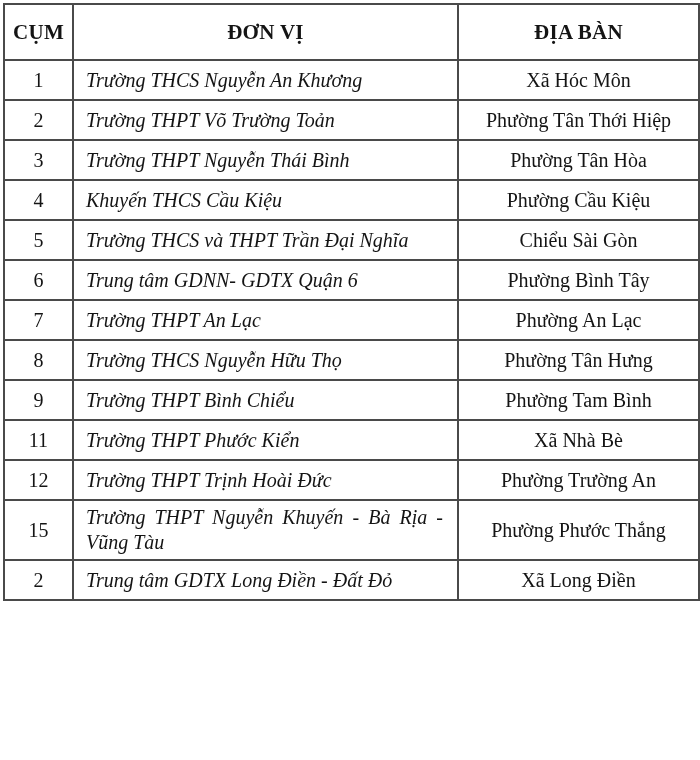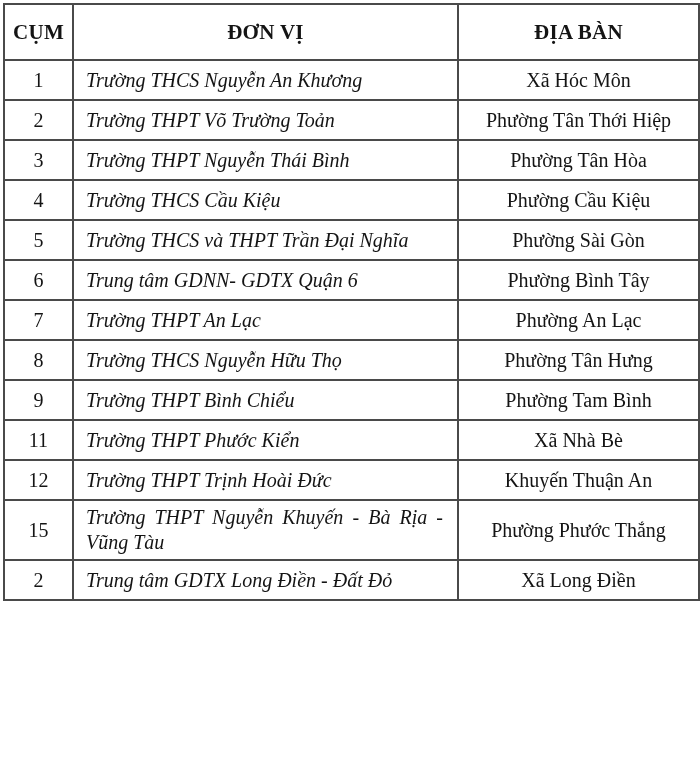--- a/index.html
+++ b/index.html
@@ -86,28 +86,28 @@
   </tr>
 
   <tr>
     <td class="col-cum">3</td>
     <td class="col-donvi">Trường THPT Nguyễn Thái Bình</td>
     <td class="col-diaban">Phường Tân Hòa</td>
   </tr>
 
   <tr>
     <td class="col-cum">4</td>
-    <td class="col-donvi">Trường THCS Cầu Kiệu</td>
+    <td class="col-donvi">Khuyến THCS Cầu Kiệu</td>
     <td class="col-diaban">Phường Cầu Kiệu</td>
   </tr>
 
   <tr>
     <td class="col-cum">5</td>
     <td class="col-donvi">Trường THCS và THPT Trần Đại Nghĩa</td>
-    <td class="col-diaban">Phường Sài Gòn</td>
+    <td class="col-diaban">Chiểu Sài Gòn</td>
   </tr>
 
   <tr>
     <td class="col-cum">6</td>
     <td class="col-donvi">Trung tâm GDNN- GDTX Quận 6</td>
     <td class="col-diaban">Phường Bình Tây</td>
   </tr>
 
   <tr>
     <td class="col-cum">7</td>
@@ -130,21 +130,21 @@
 
   <tr>
     <td class="col-cum">11</td>
     <td class="col-donvi">Trường THPT Phước Kiển</td>
     <td class="col-diaban">Xã Nhà Bè</td>
   </tr>
 
   <tr>
     <td class="col-cum">12</td>
     <td class="col-donvi">Trường THPT Trịnh Hoài Đức</td>
-    <td class="col-diaban">Khuyến Thuận An</td>
+    <td class="col-diaban">Phường Trường An</td>
   </tr>
 
 
 
   <tr>
     <td class="col-cum">15</td>
     <td class="col-donvi">Trường THPT Nguyễn Khuyến - Bà Rịa - Vũng Tàu</td>
     <td class="col-diaban">Phường Phước Thắng</td>
   </tr>
 

